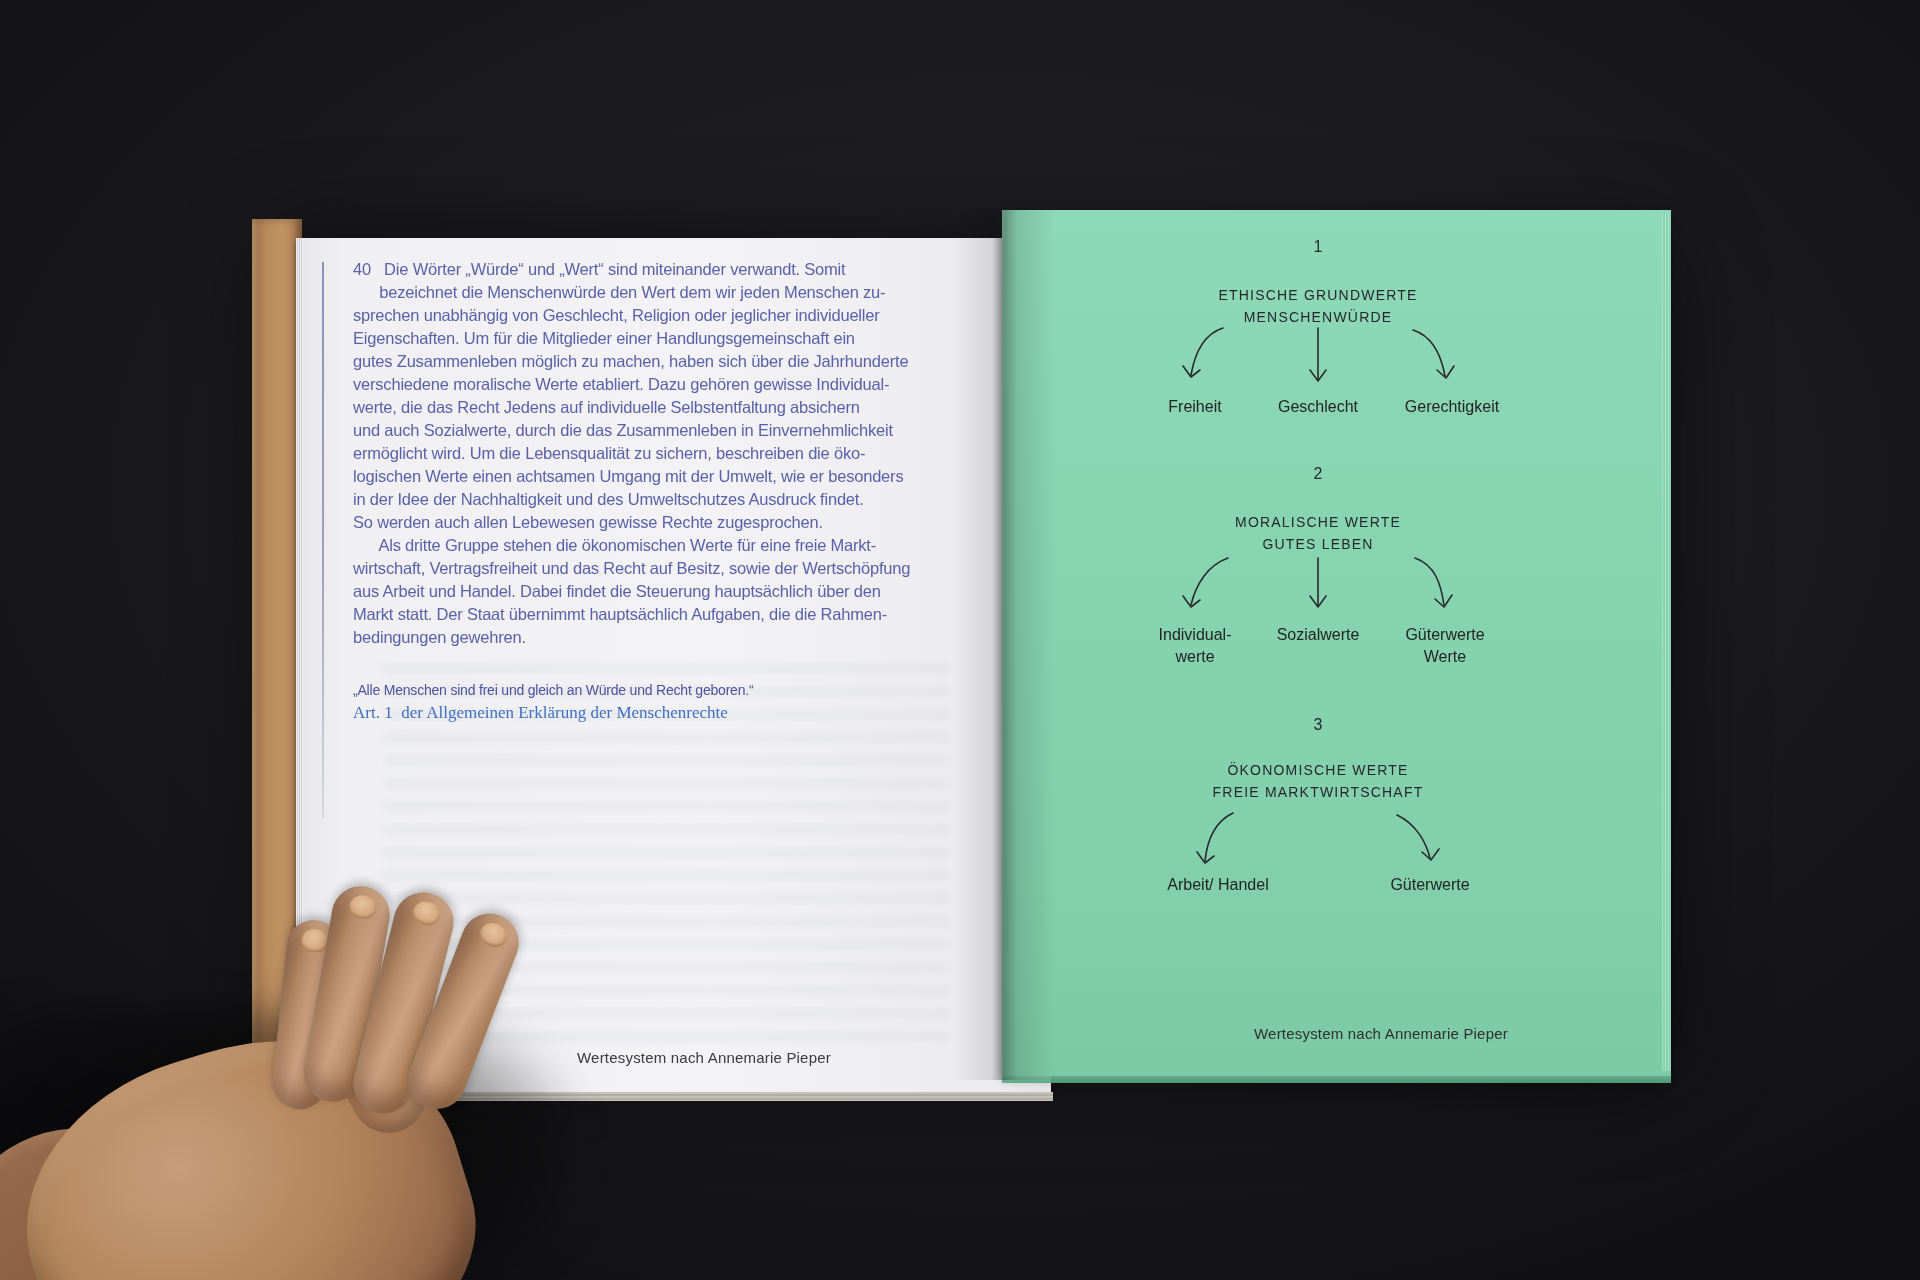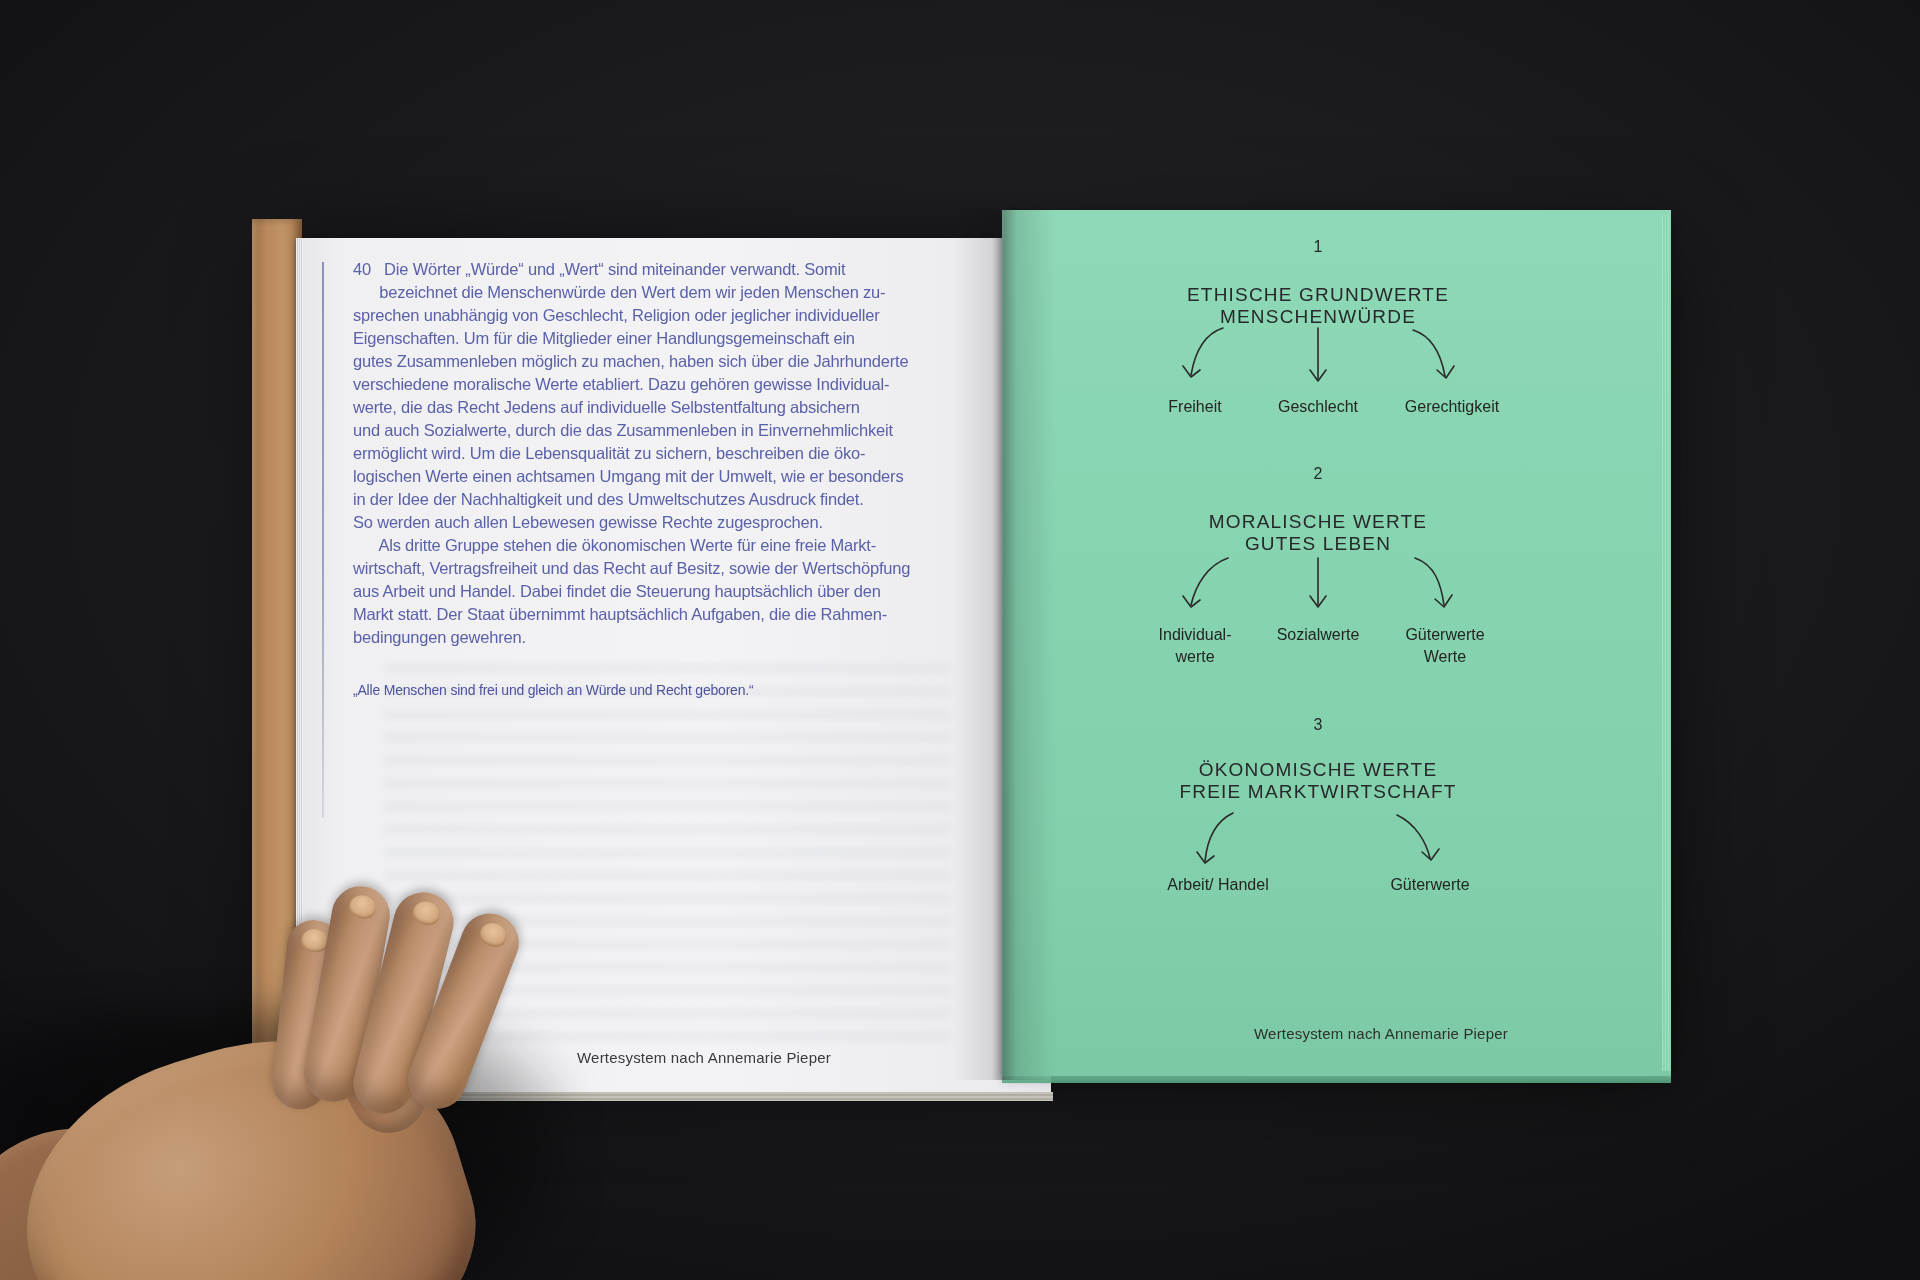--- a/index.html
+++ b/index.html
@@ -41,21 +41,21 @@
     white-space:pre;overflow:hidden;}
   .quote{position:absolute;left:57px;top:441px;width:640px;
     font-size:14px;line-height:23px;letter-spacing:-.2px;color:#4c529d;white-space:pre;}
   .quote-source{position:absolute;left:57px;top:463px;width:640px;
     font-family:"Liberation Serif", serif;font-size:17px;line-height:23px;color:#3f6fc0;white-space:pre;}
   .page-footer{position:absolute;font-size:15px;color:#3a3a3c;letter-spacing:.2px;text-align:left;}
   .page-left .page-footer{left:281px;top:811px;width:300px;}
   .page-right .page-footer{left:252px;top:815px;width:300px;color:#2e302d;}
   
   .sec-number{position:absolute;width:80px;text-align:center;font-size:16px;color:#26282a;}
-  .sec-title{position:absolute;width:420px;text-align:center;font-size:19px;line-height:22px;
+  .sec-title{position:absolute;width:420px;text-align:center;font-size:14px;line-height:22px;
     letter-spacing:1.2px;color:#26282a;white-space:pre-line;}
   .diag-label{position:absolute;width:170px;text-align:center;font-size:16px;line-height:22px;
     color:#232522;white-space:pre-line;}
   .arrows{position:absolute;left:148px;width:340px;}
   .arrows path,.arrows polyline{fill:none;stroke:#2a2a2a;stroke-width:1.6;stroke-linecap:round;stroke-linejoin:round;}
   
   .hand{position:absolute;inset:0;pointer-events:none;}
   .hand-shadow{position:absolute;left:-30px;top:1010px;width:600px;height:320px;
     background:radial-gradient(ellipse at 45% 45%,rgba(0,0,0,.62) 0%,rgba(0,0,0,.35) 55%,rgba(0,0,0,0) 78%);
     filter:blur(18px);}
@@ -104,20 +104,21 @@
 ermöglicht wird. Um die Lebensqualität zu sichern, beschreiben die öko-
 logischen Werte einen achtsamen Umgang mit der Umwelt, wie er besonders
 in der Idee der Nachhaltigkeit und des Umweltschutzes Ausdruck findet.
 So werden auch allen Lebewesen gewisse Rechte zugesprochen.
       Als dritte Gruppe stehen die ökonomischen Werte für eine freie Markt-
 wirtschaft, Vertragsfreiheit und das Recht auf Besitz, sowie der Wertschöpfung
 aus Arbeit und Handel. Dabei findet die Steuerung hauptsächlich über den
 Markt statt. Der Staat übernimmt hauptsächlich Aufgaben, die die Rahmen-
 bedingungen gewehren.</div>
     <div class="quote">„Alle Menschen sind frei und gleich an Würde und Recht geboren.“</div>
+    <div class="quote-source">Art. 1  der Allgemeinen Erklärung der Menschenrechte</div>
     <div class="page-footer">Wertesystem nach Annemarie Pieper</div>
   </div>
 
   <div class="page page-right">
     <div class="fan-edge"></div>
     <div class="bottom-edge"></div>
 
     <div class="sec-number" style="left:276px;top:28px">1</div>
     <div class="sec-title" style="left:106px;top:74px">ETHISCHE GRUNDWERTE
 MENSCHENWÜRDE</div>

